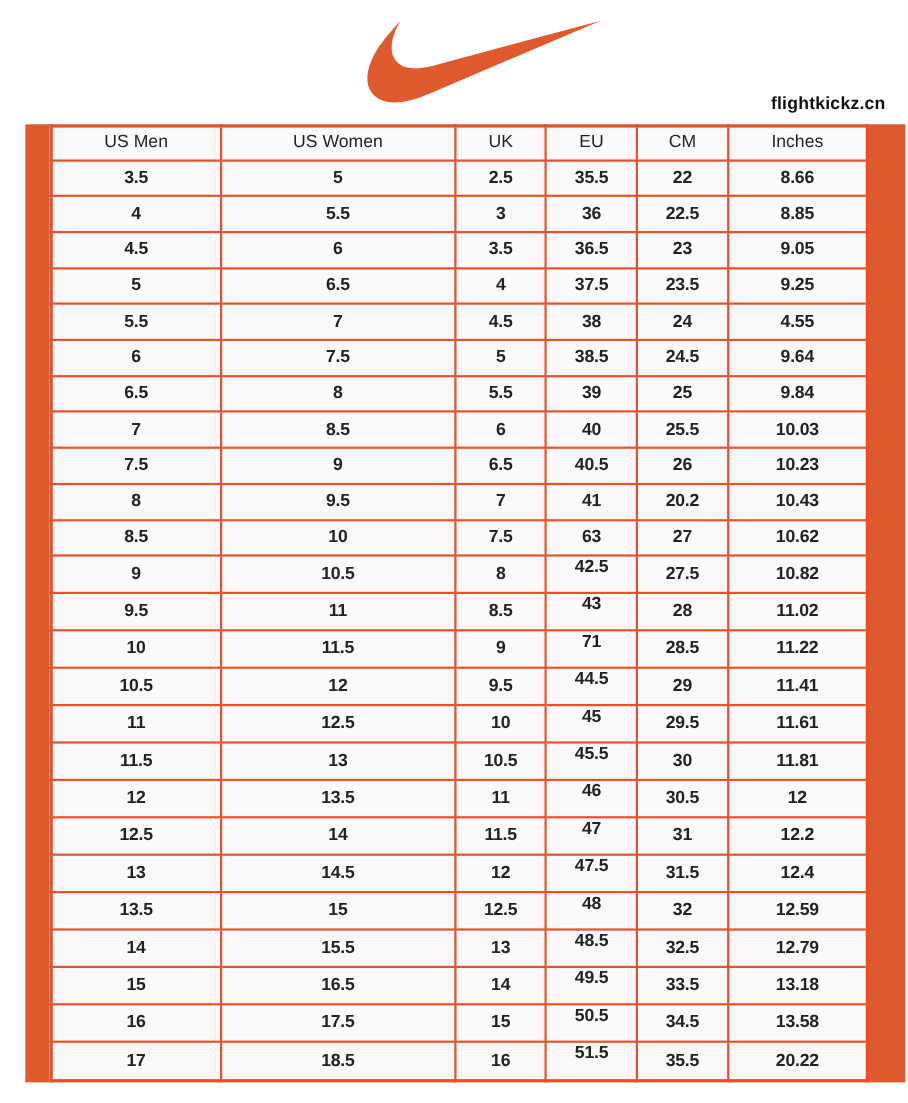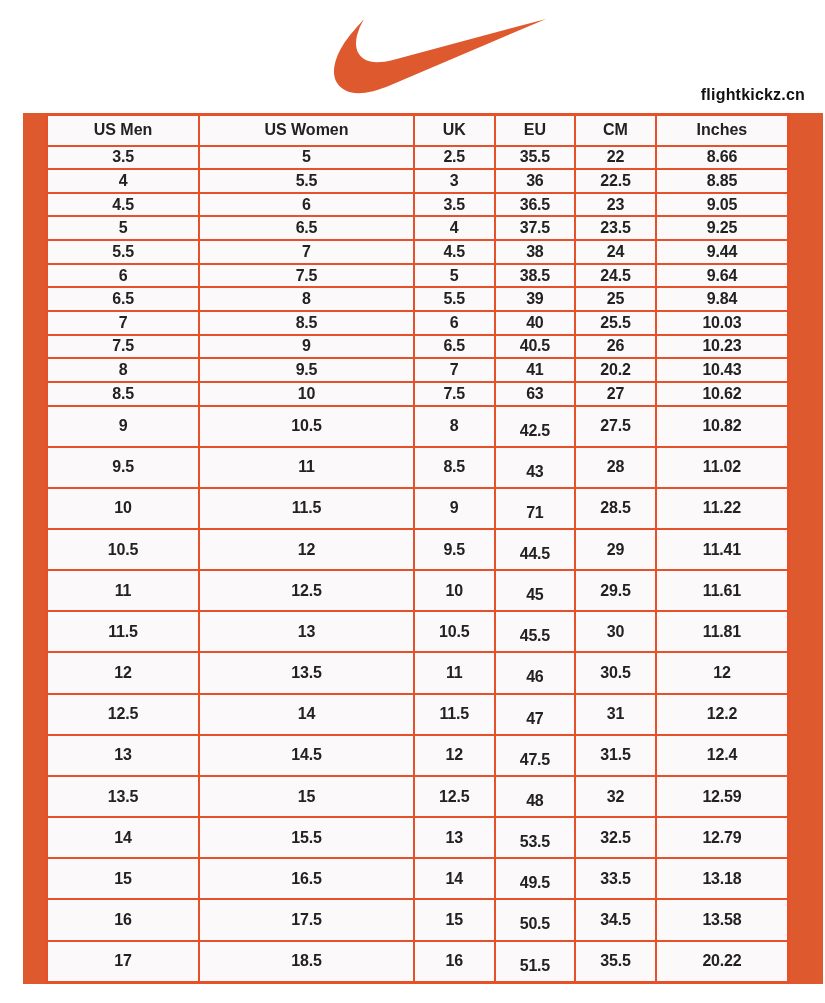--- a/index.html
+++ b/index.html
@@ -57,34 +57,34 @@
     border: 2px solid var(--border);
     text-align: center;
     vertical-align: middle;
     color: var(--text);
     background: var(--cell_bg);
     overflow: hidden;
     white-space: nowrap;
   }
   .size-table th {
     font-size: 16px;
-    font-weight: 700;
+    font-weight: 400;
     height: 31px;
     margin-top: 15px;
   }
   .size-table td {
     font-size: 16px;
     font-weight: 600;
     letter-spacing: -0.2px;
   }
   
   .size-table td.raised {
     vertical-align: top;
     line-height: 1.05;
-    padding-top: 16px;
+    padding-top: 2px;
   }
 </style>
 </head>
 <body>
 
 <div class="page">
 
   <div class="header">
     <div class="logo">
       <svg viewBox="0 7.7 24 8.6" preserveAspectRatio="xMidYMid meet" xmlns="http://www.w3.org/2000/svg" aria-hidden="true">
@@ -139,21 +139,21 @@
             <td>37.5</td>
             <td>23.5</td>
             <td>9.25</td>
           </tr>
           <tr>
             <td>5.5</td>
             <td>7</td>
             <td>4.5</td>
             <td>38</td>
             <td>24</td>
-            <td>9.44</td>
+            <td>4.55</td>
           </tr>
           <tr>
             <td>6</td>
             <td>7.5</td>
             <td>5</td>
             <td>38.5</td>
             <td>24.5</td>
             <td>9.64</td>
           </tr>
           <tr>
@@ -273,21 +273,21 @@
             <td>15</td>
             <td>12.5</td>
             <td class="raised">48</td>
             <td>32</td>
             <td>12.59</td>
           </tr>
           <tr>
             <td>14</td>
             <td>15.5</td>
             <td>13</td>
-            <td class="raised">53.5</td>
+            <td class="raised">48.5</td>
             <td>32.5</td>
             <td>12.79</td>
           </tr>
           <tr>
             <td>15</td>
             <td>16.5</td>
             <td>14</td>
             <td class="raised">49.5</td>
             <td>33.5</td>
             <td>13.18</td>

